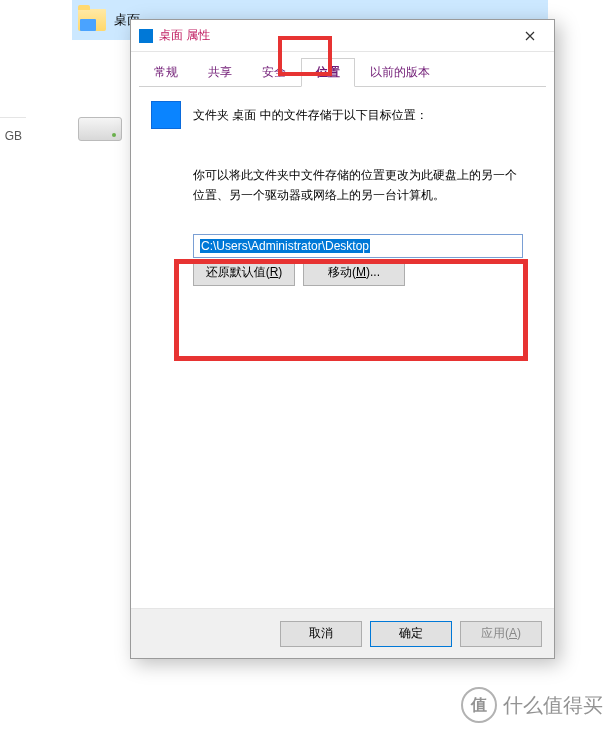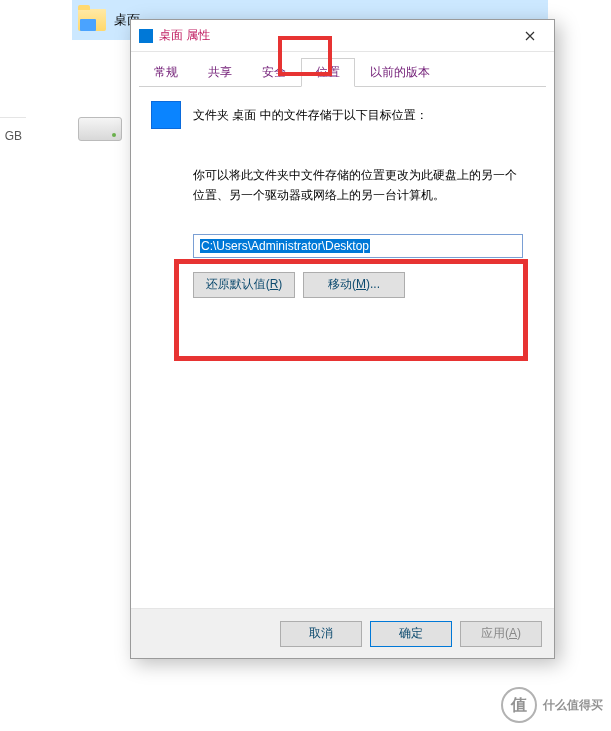--- a/index.html
+++ b/index.html
@@ -161,20 +161,21 @@
       border: 1px solid transparent;
       border-bottom: none;
       position: relative;
       background: #fff;
     }
     .tab.active {
       border: 1px solid #d0d0d0;
       border-bottom: 1px solid #fff;
       margin-bottom: -1px;
       z-index: 2;
+      font-weight: bold;
     }
     
     .red-tab-highlight {
       position: absolute;
       left: 278px;
       top: 36px;
       width: 54px;
       height: 40px;
       border: 4px solid #e73332;
       pointer-events: none;
@@ -222,21 +223,21 @@
       pointer-events: none;
       z-index: 5;
     }
     .path-input {
       width: 330px;
       height: 24px;
       border: 1px solid #7a9fd4;
       padding: 2px 6px;
       font-size: 12px;
       margin-left: 44px;
-      margin-bottom: 14px;
+      margin-bottom: 2px;
       outline: none;
       display: flex;
       align-items: center;
     }
     .path-input-selected {
       background: #0078d7;
       color: #fff;
       padding: 0 1px;
     }
     .btn-row {
@@ -245,21 +246,21 @@
       margin-left: 44px;
     }
     .win-btn {
       min-width: 102px;
       height: 26px;
       background: #e1e1e1;
       border: 1px solid #adadad;
       font-size: 12px;
       cursor: pointer;
       padding: 0 6px;
-      color: #0c4a6e;
+      color: #000000;
     }
     .underline {
       text-decoration: underline;
     }
     
     .footer {
       height: 50px;
       border-top: 1px solid #e5e5e5;
       background: #f0f0f0;
       display: flex;
@@ -296,22 +297,22 @@
       color: #888;
       display: flex;
       align-items: center;
       justify-content: center;
       font-size: 16px;
       font-weight: bold;
       background: rgba(255,255,255,0.6);
     }
     .watermark-text {
       color: #888;
-      font-size: 12px;
-      font-weight: 700;
+      font-size: 20px;
+      font-weight: 400;
     }
   </style>
 </head>
 <body>
 
 <div class="explorer-bg">
   <div class="folder-item">
     <div class="folder-icon"></div>
     <div class="folder-label">桌面</div>
   </div>

